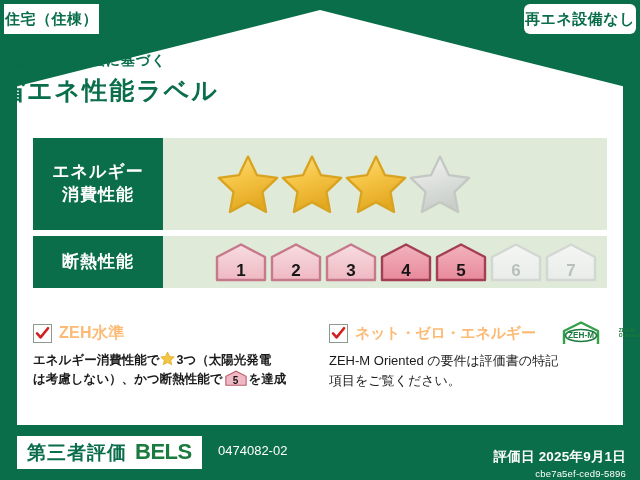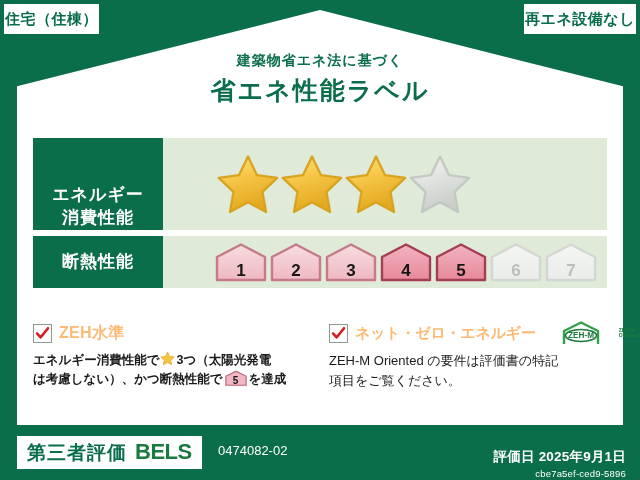--- a/index.html
+++ b/index.html
@@ -31,41 +31,41 @@
     color: #0a6e4a;
     font-weight: bold;
     font-size: 15px;
     line-height: 1;
     padding: 7px 1px 8px;
     letter-spacing: 0.5px;
     z-index: 6;
     white-space: nowrap;
   }
   .corner-tag.left  { left: 4px; }
-  .corner-tag.right { right: 4px; }
+  .corner-tag.right { right: 4px; border-radius: 6px; }
 
   
   .house-card {
     position: absolute;
     left: 17px;
     top: 10px;
     width: 606px;
     height: 415px;
     background: #ffffff;
     clip-path: polygon(0% 18.4%, 50% 0%, 100% 18.4%, 100% 100%, 0% 100%);
     z-index: 2;
   }
 
   
   .title-block {
     position: absolute;
     top: 52px;
     left: 0;
     width: 100%;
-    text-align: center;
+    text-align: left;
     z-index: 5;
   }
   .title-sub {
     color: #0a6e4a;
     font-size: 14px;
     font-weight: bold;
     letter-spacing: 1px;
     line-height: 1.2;
   }
   .title-main {
@@ -109,21 +109,21 @@
   }
 
   .perf-row-value {
     flex: 1;
     background: #dfead8;
     display: flex;
     align-items: center;
     padding-left: 54px;
   }
 
-  .row-energy .perf-row-label { height: 92px; justify-content: flex-end; }
+  .row-energy .perf-row-label { height: 92px; }
   .row-energy .perf-row-value { height: 92px; }
   .row-insul  .perf-row-label { height: 52px; }
   .row-insul  .perf-row-value { height: 52px; padding-left: 52px; }
 
   
   .star-strip { display: flex; align-items: center; gap: 2px; }
   .star { width: 62px; height: 62px; display: block; }
 
   
   .house-strip { display: flex; align-items: center; gap: 3px; }

